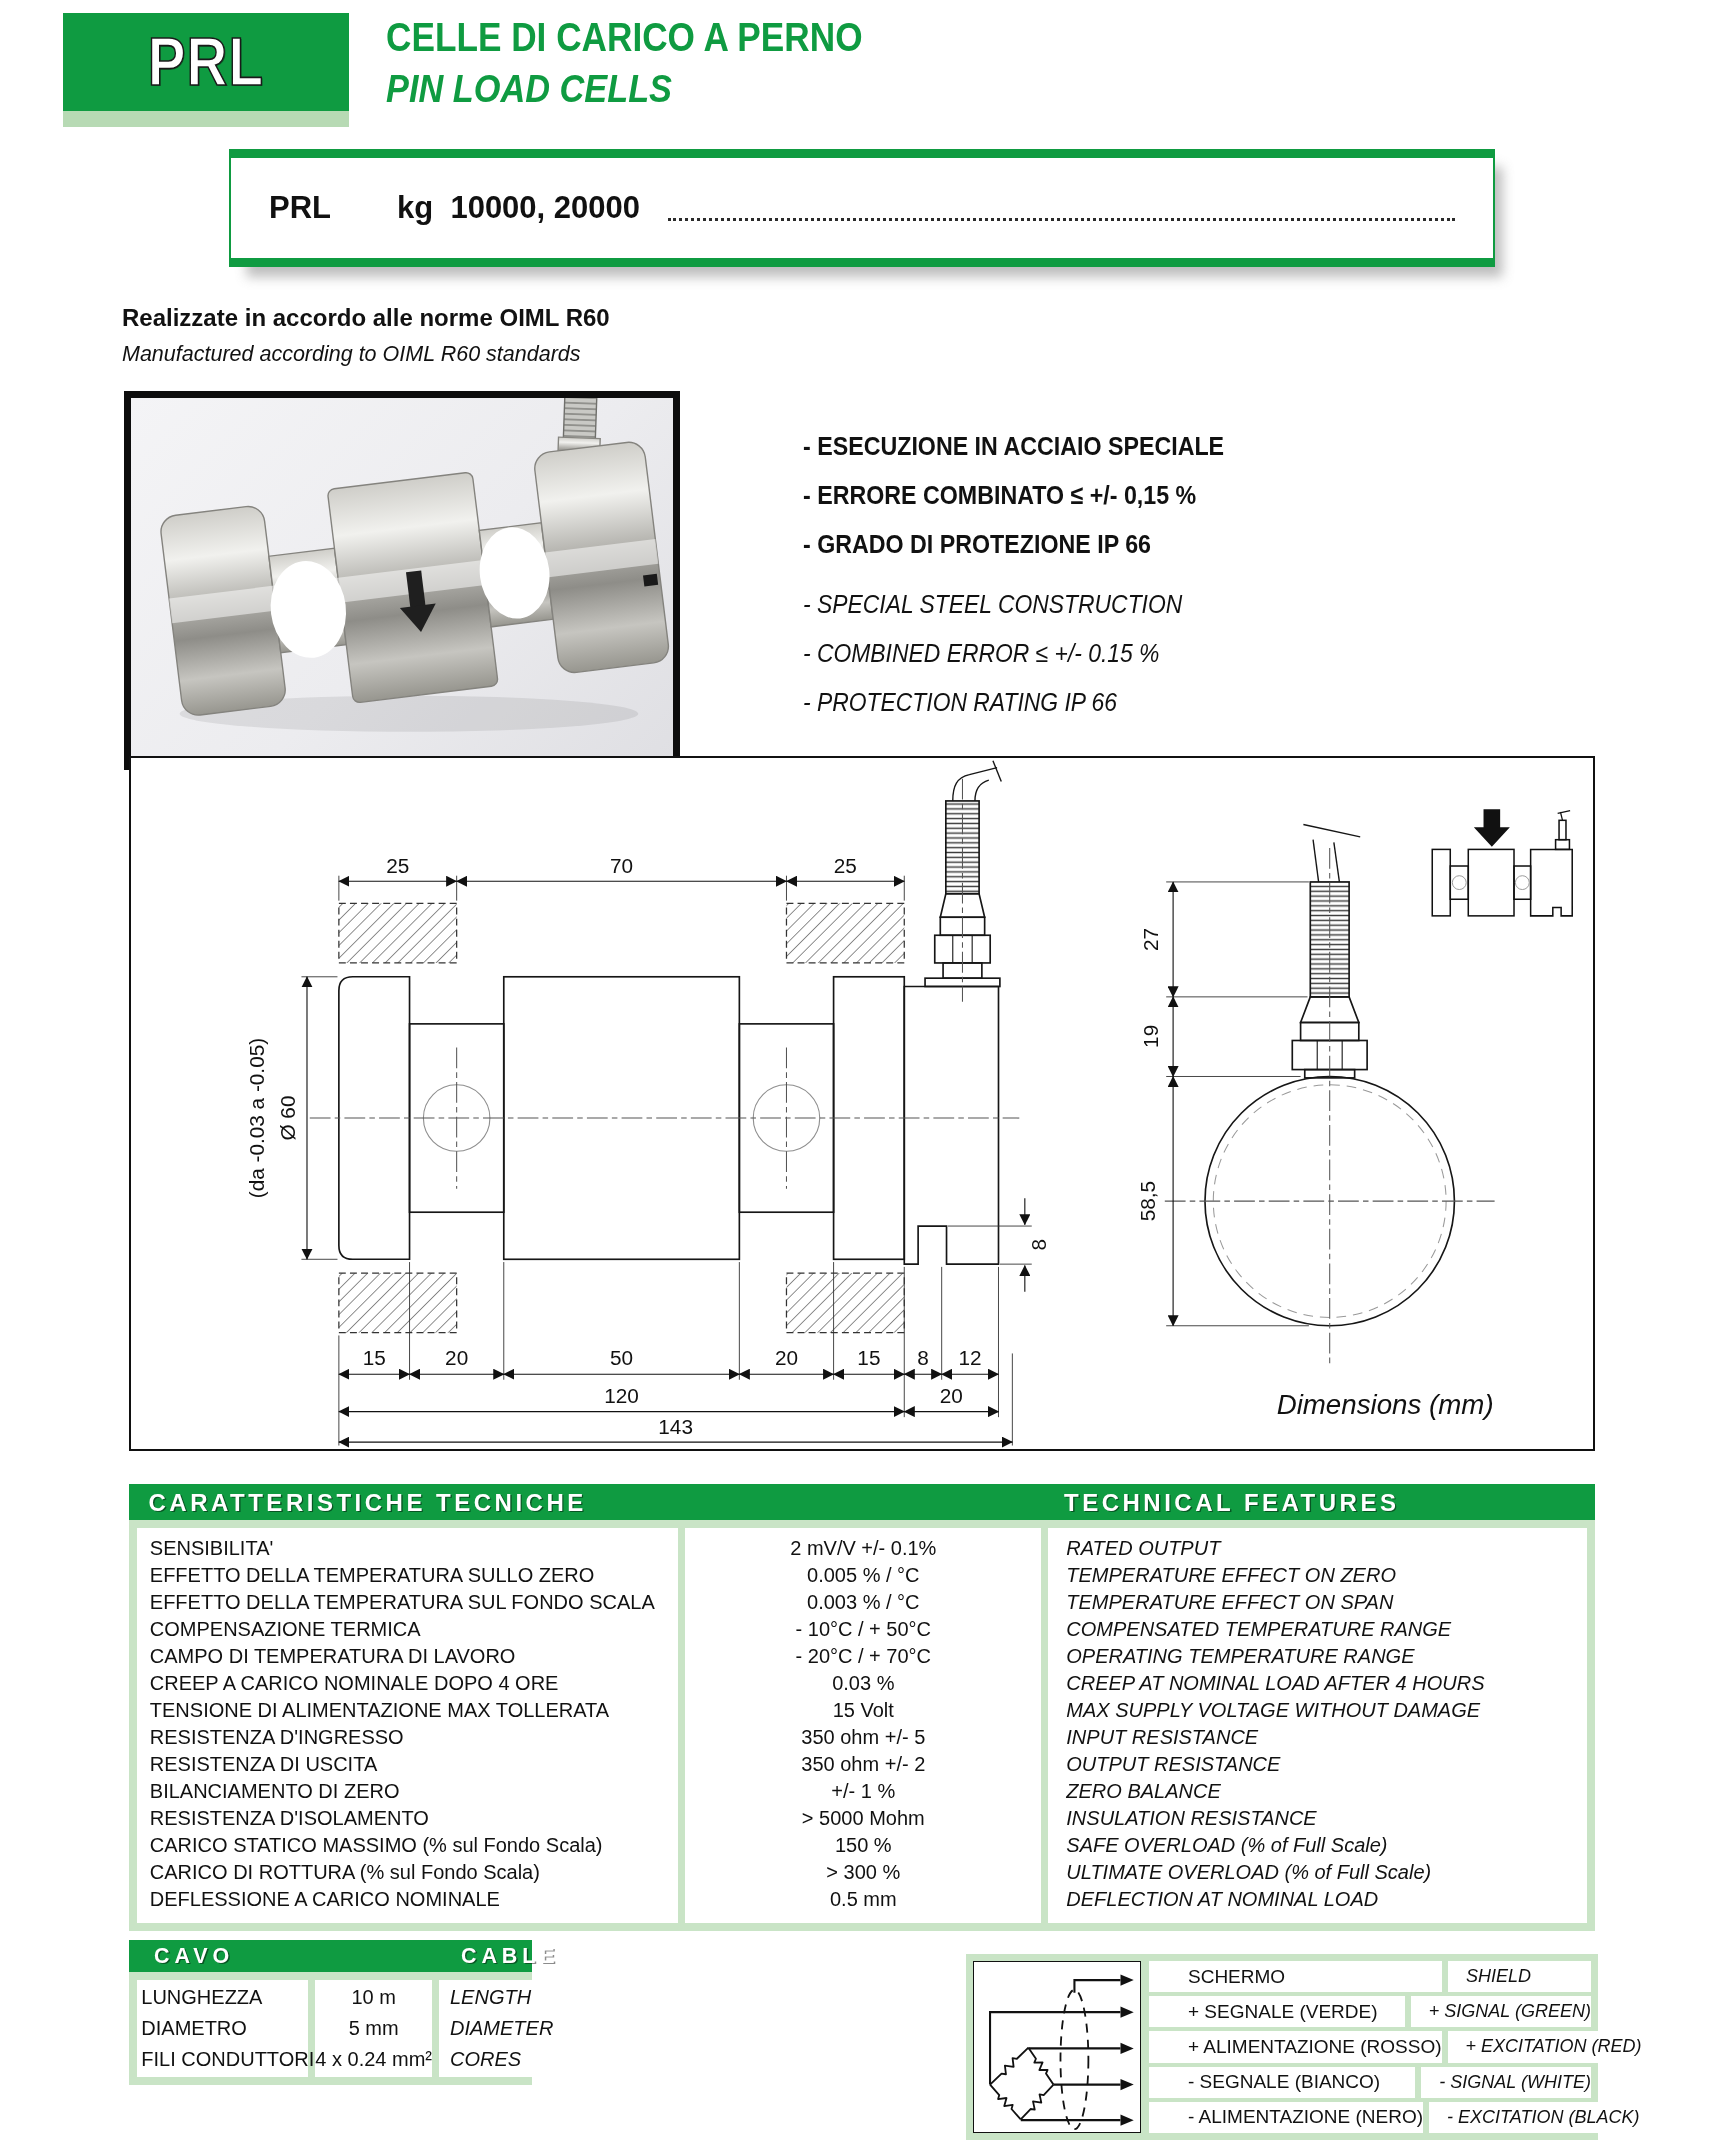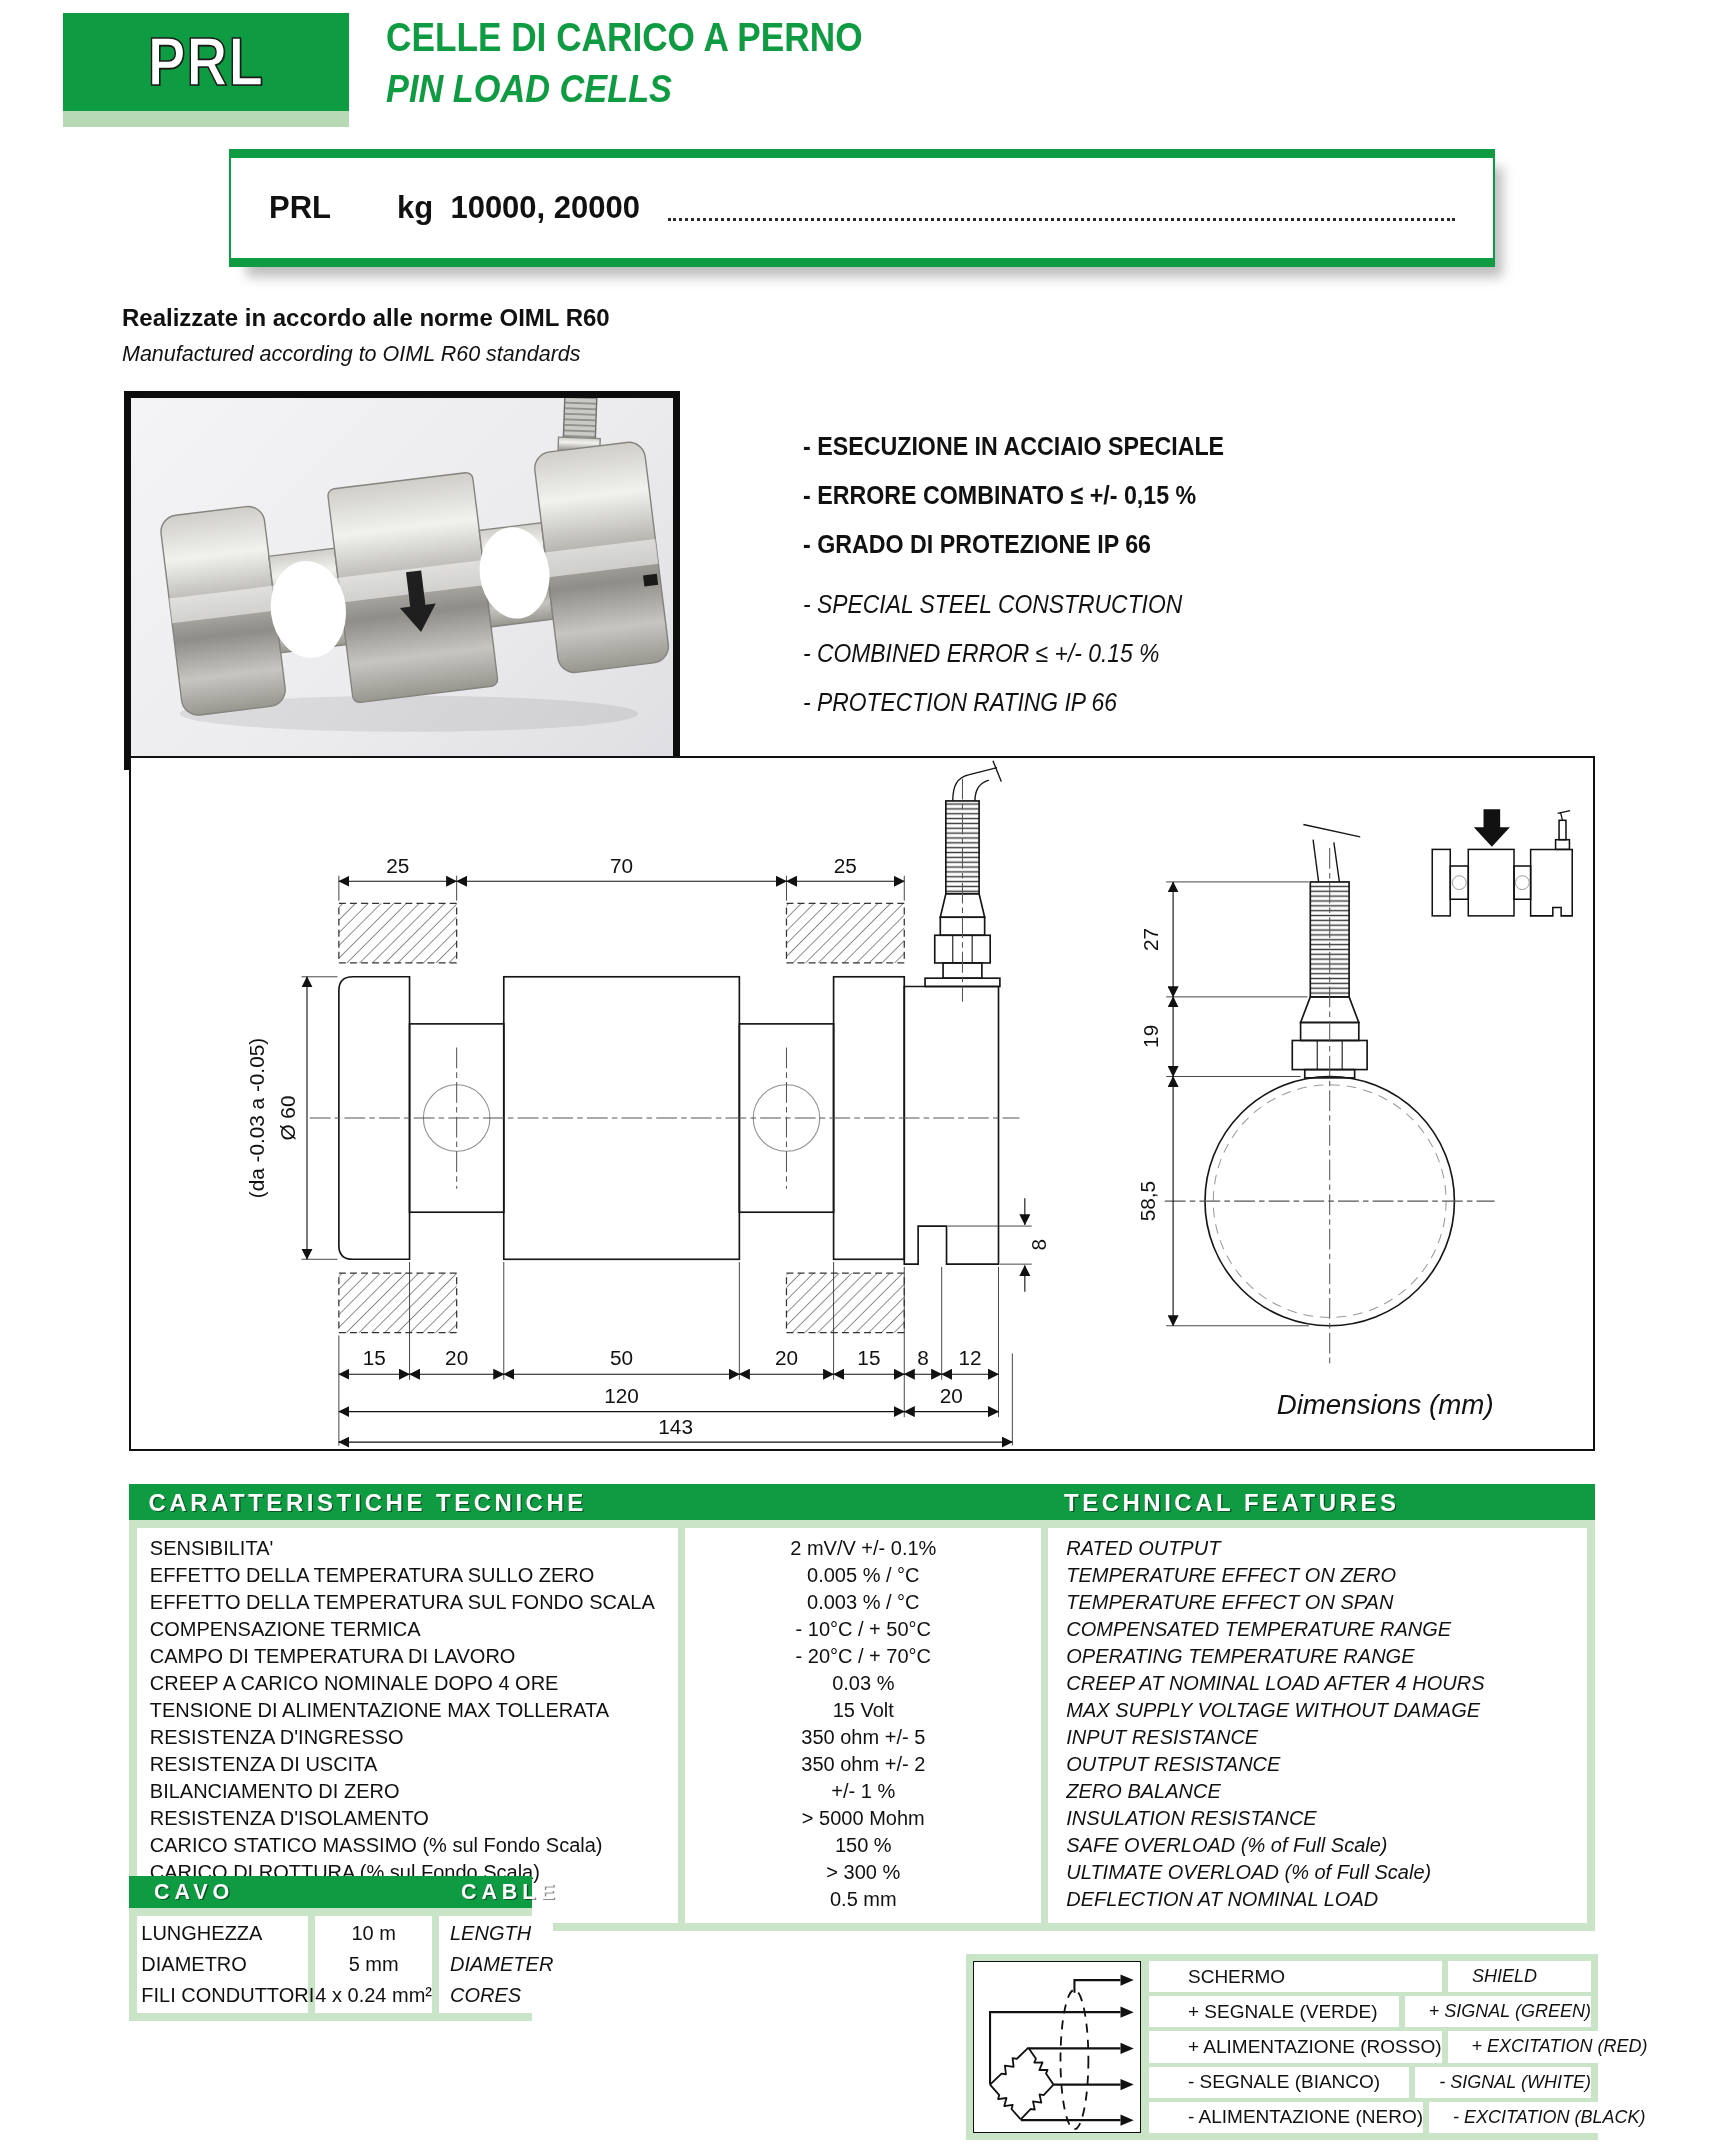--- a/index.html
+++ b/index.html
@@ -60,39 +60,39 @@
   #tech .gbar{height:36px;}
   #tech .gbar .h1{left:19.5px;top:4.9px;font-size:24px;}
   #tech .gbar .h2{left:935px;top:4.9px;font-size:24px;}
   #tech .cols{position:absolute;left:8.3px;right:8.3px;top:44px;bottom:8.3px;display:flex;gap:7px;}
   #tech .col{background:#fff;padding-top:7px;box-sizing:border-box;}
   #tech .col .r{height:27px;line-height:27px;font-size:20px;white-space:nowrap;}
   #tech .c1{width:541px;}  #tech .c1 .r{padding-left:12.5px;}
   #tech .c2{width:356px;text-align:center;}
   #tech .c3{flex:1;font-style:italic;} #tech .c3 .r{padding-left:18px;}
 
-  #cavo{left:129px;top:1876px;width:403px;height:145px;}
+  #cavo{left:129px;top:1940px;width:403px;height:145px;}
   #cavo .gbar{height:32px;}
   #cavo .gbar .h1{left:25px;top:3.5px;font-size:21.5px;letter-spacing:4.9px;}
   #cavo .gbar .h2{left:332px;top:3.5px;font-size:21.5px;letter-spacing:4.9px;}
   #cavo .cols{position:absolute;left:8.3px;right:8.3px;top:40px;bottom:8.3px;display:flex;gap:7px;}
   #cavo .col{background:#fff;padding-top:2.1px;box-sizing:border-box;}
   #cavo .col .r{height:31px;line-height:31px;font-size:20px;white-space:nowrap;}
   #cavo .c1{width:171px;} #cavo .c1 .r{padding-left:4px;}
   #cavo .c2{width:129px;text-align:center;}
   #cavo .c3{flex:1;font-style:italic;} #cavo .c3 .r{padding-left:11px;}
 
   #wiring{left:966px;top:1954px;width:632px;height:186px;}
   #wiring .bridge{position:absolute;left:7px;top:7px;width:168px;height:172px;background:#fff;
     border:1.4px solid #111;box-sizing:border-box;}
   #wiring .bridge svg{display:block;width:100%;height:100%;}
   #wiring .rows{position:absolute;left:183px;top:7px;right:7px;bottom:7px;display:flex;flex-direction:column;gap:4.2px;}
   #wiring .row{flex:1;display:flex;gap:6px;}
   #wiring .cit{width:254px;background:#fff;display:flex;align-items:center;padding-left:39px;font-size:19px;white-space:nowrap;}
-  #wiring .cen{flex:1;background:#fff;display:flex;align-items:center;padding-left:24px;font-size:18px;font-style:italic;white-space:nowrap;}
+  #wiring .cen{flex:1;background:#fff;display:flex;align-items:center;padding-left:18px;font-size:18px;font-style:italic;white-space:nowrap;}
 </style>
 </head>
 <body>
 
 <div id="page">
 
   <div id="logo" class="abs">
     <div class="prl">PRL</div>
     <div class="strip"></div>
   </div>

